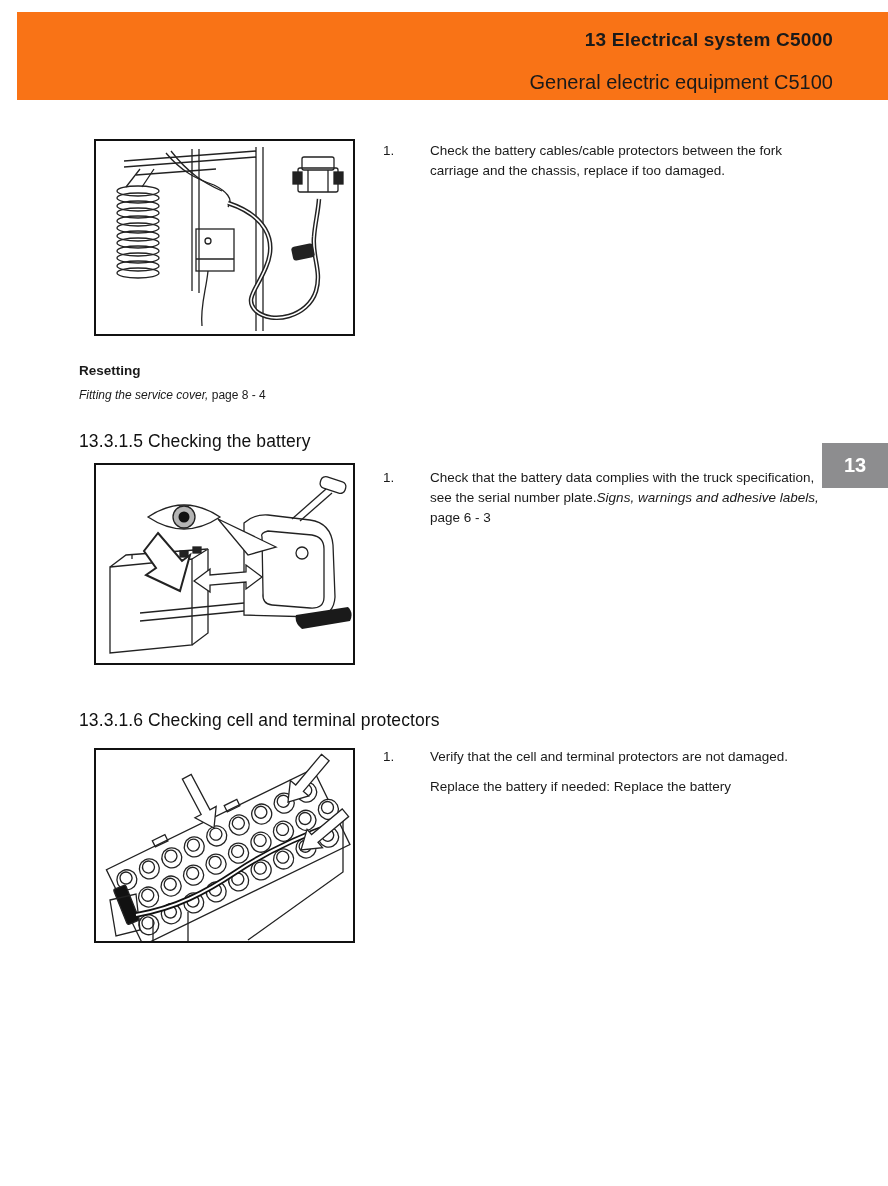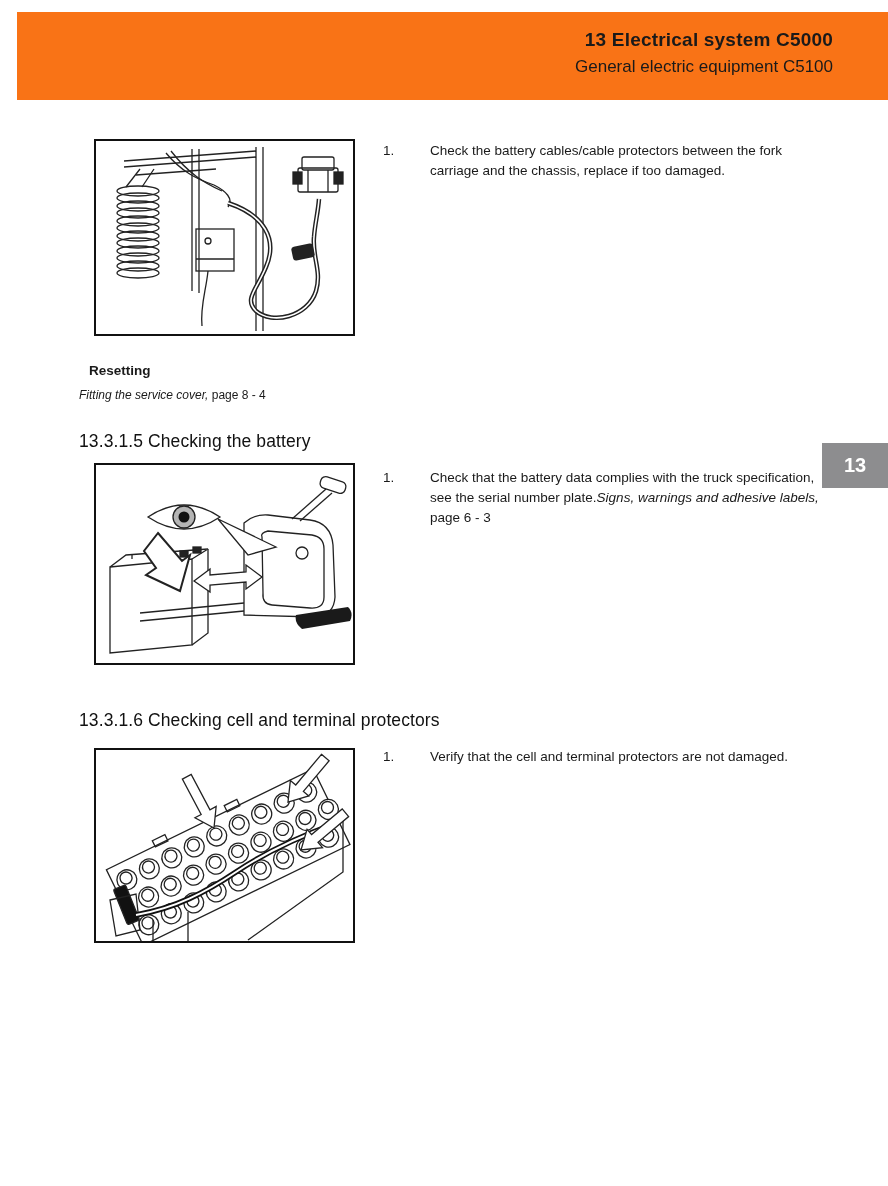--- a/index.html
+++ b/index.html
@@ -5,42 +5,42 @@
   * { margin:0; padding:0; box-sizing:border-box; }
   html,body { width:888px; height:1186px; background:#fff; overflow:hidden;
               font-family:"Liberation Sans", sans-serif; color:#1a1a1a; }
   .page { position:relative; width:888px; height:1186px; }
 
   
   .header-band { position:absolute; left:17px; top:12px; width:888px; height:88px;
                  background:#f97316; }
   .header-inner { position:absolute; right:72px; top:17px; text-align:right; }
   .header-title { font-size:19px; font-weight:bold; letter-spacing:0.2px; }
-  .header-subtitle { font-size:17px; margin-top:6px; }
+  .header-subtitle { font-size:20px; margin-top:20px; }
 
   
   .chapter-tab { position:absolute; left:822px; top:443px; width:66px; height:45px;
                  background:#8d8d8f; color:#fff; font-size:20px; font-weight:bold;
                  display:flex; align-items:center; justify-content:center;
                  }
 
   
   .fig { position:absolute; left:94px; width:261px; border:2px solid #111; background:#fff; }
   .fig svg { display:block; }
   .fig1 { top:139px; height:197px; }
   .fig2 { top:463px; height:202px; }
   .fig3 { top:748px; height:195px; }
 
   
   .step-num { position:absolute; left:383px; font-size:13.5px; line-height:19px; }
   .step-text { position:absolute; left:430px; width:396px; font-size:13.5px;
                line-height:20px; }
   .em { font-style:italic; }
 
-  .minor-head { position:absolute; left:79px; font-size:13.5px; font-weight:bold;margin-left:10px; }
+  .minor-head { position:absolute; left:79px; font-size:13.5px; font-weight:bold; }
   .ref-line { position:absolute; left:79px; font-size:12px; }
   .section-head { position:absolute; left:79px; font-size:17.5px; font-weight:400;
                   color:#111; letter-spacing:0.1px; }
 
   .gap-para { margin-top:10px; }
 </style>
 </head>
 <body>
 
 <div class="page">
@@ -243,15 +243,16 @@
           <use href="#hollow-arrow" transform="translate(192,52) rotate(40)"></use>
           <use href="#hollow-arrow" transform="translate(205,100) rotate(50)"></use>
         </g>
       </g>
     </svg>
   </div>
 
   <div class="step-num" style="top:747px">1.</div>
   <div class="step-text" style="top:747px">
     <div>Verify that the cell and terminal protectors are not damaged.</div>
+    <div class="gap-para">Replace the battery if needed: Replace the battery</div>
   </div>
 
 </div>
 
 </body></html>

